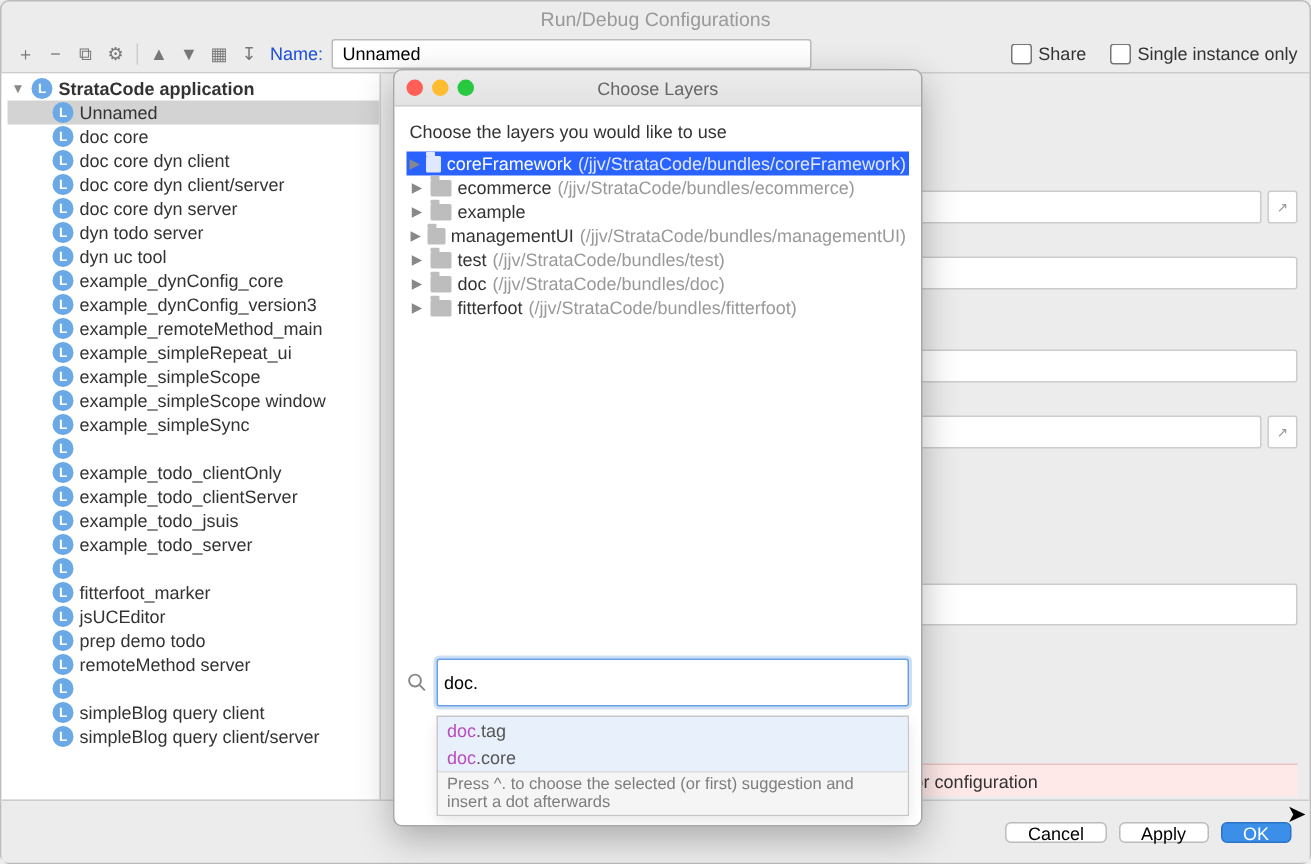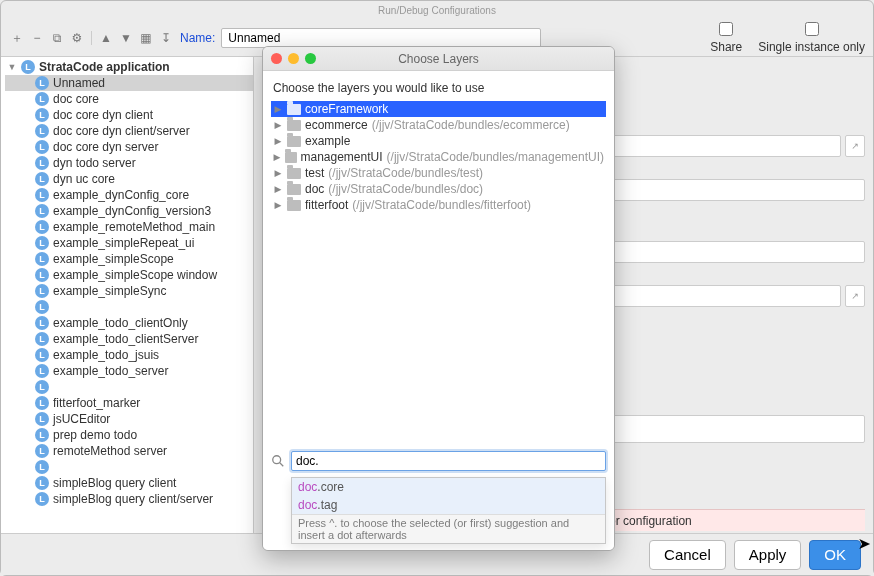--- a/index.html
+++ b/index.html
@@ -1,41 +1,41 @@
 <!DOCTYPE html>
 <html><head>
 <meta charset="utf-8">
 <style>
   * { box-sizing: border-box; margin: 0; padding: 0; }
   body { font-family: -apple-system, "Helvetica Neue", Arial, sans-serif; font-size: 12px; background: #ececec; color: #333; width: 874px; height: 576px; overflow: hidden; position: relative; }
   .main-window { width: 874px; height: 576px; background: #ececec; position: relative; border: 1px solid #bbb; border-radius: 6px; }
-  .main-title { text-align: center; color: #999; font-size: 10px; padding: 4px 3px; }
+  .main-title { text-align: center; color: #999; font-size: 13px; padding: 4px 3px; }
   .toolbar-row { display: flex; align-items: center; gap: 6px; padding: 2px 8px; border-bottom: 1px solid #ccc; }
   .toolbar-left { display: flex; gap: 4px; align-items: center; }
   .tb-icon { width: 16px; height: 16px; display: inline-flex; align-items: center; justify-content: center; color: #777; cursor: pointer; }
   .sep { width: 1px; height: 14px; background: #ccc; margin: 0 2px; }
   .name-label { margin-left: auto; margin-right: 0; color: #1d4ed8; }
   .name-input { width: 320px; height: 20px; border: 1px solid #bbb; background: #fff; padding: 1px 6px; font-size: 12px; border-radius: 2px; }
   .spacer-flex { flex: 1; }
-  .chk { display: flex; align-items: center; gap: 4px; margin-left: 10px; color: #333; flex-direction: column; }
+  .chk { display: flex; align-items: center; gap: 4px; margin-left: 10px; color: #333; }
   .chk input { width: 14px; height: 14px; }
   .body-row { display: flex; height: calc(100% - 88px); }
   .tree-panel { width: 253px; border-right: 1px solid #ccc; overflow: auto; background: #fff; padding-top: 2px; }
   .tree-root { padding-left: 4px; }
   .tree-parent { font-weight: bold; display: flex; align-items: center; gap: 4px; padding: 1px 2px; }
   .tree-item { display: flex; align-items: center; gap: 4px; padding: 1px 2px 1px 30px; white-space: nowrap; cursor: pointer; }
   .tree-item.selected { background: #d3d3d3; }
   .l-icon { width: 14px; height: 14px; border-radius: 50%; background: #6aa9e6; color: #fff; font-size: 9px; display: inline-flex; align-items: center; justify-content: center; font-weight: bold; }
   .a-icon { width: 14px; height: 14px; border-radius: 50%; background: #6aa9e6; color: #fff; font-size: 9px; display: inline-flex; align-items: center; justify-content: center; font-weight: bold; }
   .tree-caret { color: #888; font-size: 9px; width: 10px; display: inline-block; text-align: center; }
   .right-panel { flex: 1; position: relative; padding: 6px 10px; overflow: hidden; }
   .err-row { display:flex; align-items:center; gap:6px; background:#ffe8e8; padding:2px 6px; height:22px; border-top:1px solid #e6c4c4;}
   .err-icon { width:14px; height:14px; border-radius:50%; background:#d9534f; color:#fff; font-size:10px; display:inline-flex; align-items:center; justify-content:center; font-weight:bold;}
   .footer { position:absolute; bottom:0; left:0; right:0; height:42px; border-top:1px solid #ccc; display:flex; align-items:center; justify-content:flex-end; gap:8px; padding:0 12px; background:#ececec;}
-  .btn { height:30px; padding:0 14px; border-radius:4px; border:1px solid #bbb; background:#fff; font-size:15px; cursor:pointer;}
+  .btn { height:14px; padding:0 14px; border-radius:4px; border:1px solid #bbb; background:#fff; font-size:12px; cursor:pointer;}
   .btn.primary { background:#3b8fe8; border-color:#2b74c8; color:#fff; }
   .help-circle { position:absolute; bottom:11px; left:12px; width:18px; height:18px; border:1px solid #aaa; border-radius:50%; display:flex; align-items:center; justify-content:center; color:#888; cursor:pointer; font-size:11px;}
   
   .modal { position:absolute; left:261px; top:45px; width:353px; height:505px; background:#ececec; border:1px solid #a8a8a8; border-radius:6px; box-shadow:0 8px 24px rgba(0,0,0,.28); display:flex; flex-direction:column; overflow:hidden;}
   .modal-titlebar { height:24px; display:flex; align-items:center; position:relative; background:linear-gradient(#ececec,#e2e2e2); border-bottom:1px solid #d0d0d0;}
   .traffic { display:flex; gap:6px; padding-left:8px;}
   .t-dot { width:11px; height:11px; border-radius:50%; }
   .t-r{background:#ff5f57;} .t-y{background:#febc2e;} .t-g{background:#28c840;}
   .modal-title { position:absolute; left:0; right:0; text-align:center; font-size:12px; color:#666;}
   .modal-body { flex:1; background:#fff; display:flex; flex-direction:column; padding:6px 8px 0 8px; overflow:hidden;}
@@ -45,21 +45,21 @@
   .layer-row .caret { color:#888; font-size:9px; width:10px; text-align:center;}
   .folder-icon { width:14px; height:11px; display:inline-block; background:#bdbdbd; border-radius:1px; position:relative; }
   .folder-icon::before { content:''; position:absolute; top:-3px; left:0; width:6px; height:3px; background:#bdbdbd; border-radius:1px 1px 0 0;}
   .layer-row.selected { background:#2962ff; color:#fff; }
   .layer-row.selected .folder-icon, .layer-row.selected .folder-icon::before { background:#dfe8ff;}
   .layer-name { }
   .layer-path { color:#999; }
   .layer-row.selected .layer-path { color:#e0e8ff; }
   .search-row { display:flex; align-items:center; gap:6px; padding:6px 0; }
   .search-icon { width:14px; height:14px; color:#888; }
-  .search-input { flex:1; border:1px solid #6aa2e6; border-radius:2px; height:20px; padding:0 4px; font-size:12px; outline:none; box-shadow:0 0 0 2px rgba(88,150,222,.3);}
+  .search-input { flex:1; border:1px solid #6aa2e6; border-radius:2px; height:32px; padding:0 4px; font-size:12px; outline:none; box-shadow:0 0 0 2px rgba(88,150,222,.3);}
   .suggest-box { border:1px solid #c7c7c7; background:#fff; margin-left:20px; margin-right:0; margin-bottom:6px; box-shadow:0 4px 10px rgba(0,0,0,.1); font-size:12px;}
   .suggest-item { padding:2px 6px; background:#e8f0fb; cursor:pointer;}
   .suggest-item .match { color:#b94cc0; }
   .suggest-item .rest { color:#555; }
   .suggest-hint { padding:2px 6px; color:#7d7d7d; background:#f5f5f5; border-top:1px solid #ddd; font-size:11px;}
   .right-underlay { position:absolute; inset:0; padding:4px 8px 0 8px;}
   .ru-field { display:flex; align-items:center; gap:4px; margin-bottom:4px; }
   .ru-box { flex:1; height:22px; border:1px solid #ccc; background:#fff; border-radius:2px; color:#bbb; display:flex; align-items:center; padding:0 6px;}
   .ru-exp { width:20px; height:22px; border:1px solid #ccc; background:#fff; border-radius:2px; display:flex; align-items:center; justify-content:center; color:#999; font-size:9px;}
   .misc-row { display:flex; align-items:center; gap:18px; color:#555; margin-top:8px; }
@@ -124,21 +124,21 @@
             <div class="tree-item">
               <span class="l-icon">L</span>
               <span>doc core dyn server</span>
             </div>
             <div class="tree-item">
               <span class="l-icon">L</span>
               <span>dyn todo server</span>
             </div>
             <div class="tree-item">
               <span class="l-icon">L</span>
-              <span>dyn uc core</span>
+              <span>dyn uc tool</span>
             </div>
             <div class="tree-item">
               <span class="l-icon">L</span>
               <span>example_dynConfig_core</span>
             </div>
             <div class="tree-item">
               <span class="l-icon">L</span>
               <span>example_dynConfig_version3</span>
             </div>
             <div class="tree-item">
@@ -278,20 +278,21 @@
       </div>
       <div class="modal-title">Choose Layers</div>
     </div>
     <div class="modal-body">
       <div class="prompt-text">Choose the layers you would like to use</div>
       <div class="layer-list" id="layer-list">
           <div class="layer-row selected">
             <span class="caret">▶</span>
             <span class="folder-icon"></span> 
             <span class="layer-name">coreFramework</span> 
+            <span class="layer-path">(/jjv/StrataCode/bundles/coreFramework)</span>
           </div>
           <div class="layer-row">
             <span class="caret">▶</span>
             <span class="folder-icon"></span> 
             <span class="layer-name">ecommerce</span> 
             <span class="layer-path">(/jjv/StrataCode/bundles/ecommerce)</span>
           </div>
           <div class="layer-row">
             <span class="caret">▶</span>
             <span class="folder-icon"></span> 
@@ -327,22 +328,22 @@
         <span class="search-icon">
           <svg viewBox="0 0 16 16" width="14" height="14">
               <circle cx="6.5" cy="6.5" r="4.5" fill="none" stroke="#888" stroke-width="1.5"></circle>
               <line x1="10" y1="10" x2="14" y2="14" stroke="#888" stroke-width="1.5"></line>
             </svg>
         </span>
         <input class="search-input" value="doc." style="">
       </div>
       <div class="suggest-box">
         <div id="suggest-items">
+            <div class="suggest-item"><span class="match">doc</span><span class="rest">.tag</span></div>
             <div class="suggest-item"><span class="match">doc</span><span class="rest">.core</span></div>
-            <div class="suggest-item"><span class="match">doc</span><span class="rest">.tag</span></div>
           </div>
         <div class="suggest-hint">Press ^. to choose the selected (or first) suggestion and insert a dot afterwards</div>
       </div>
     </div>
   </div>
 
   <div class="cursor">➤</div>
 </div>
 
 </body></html>

